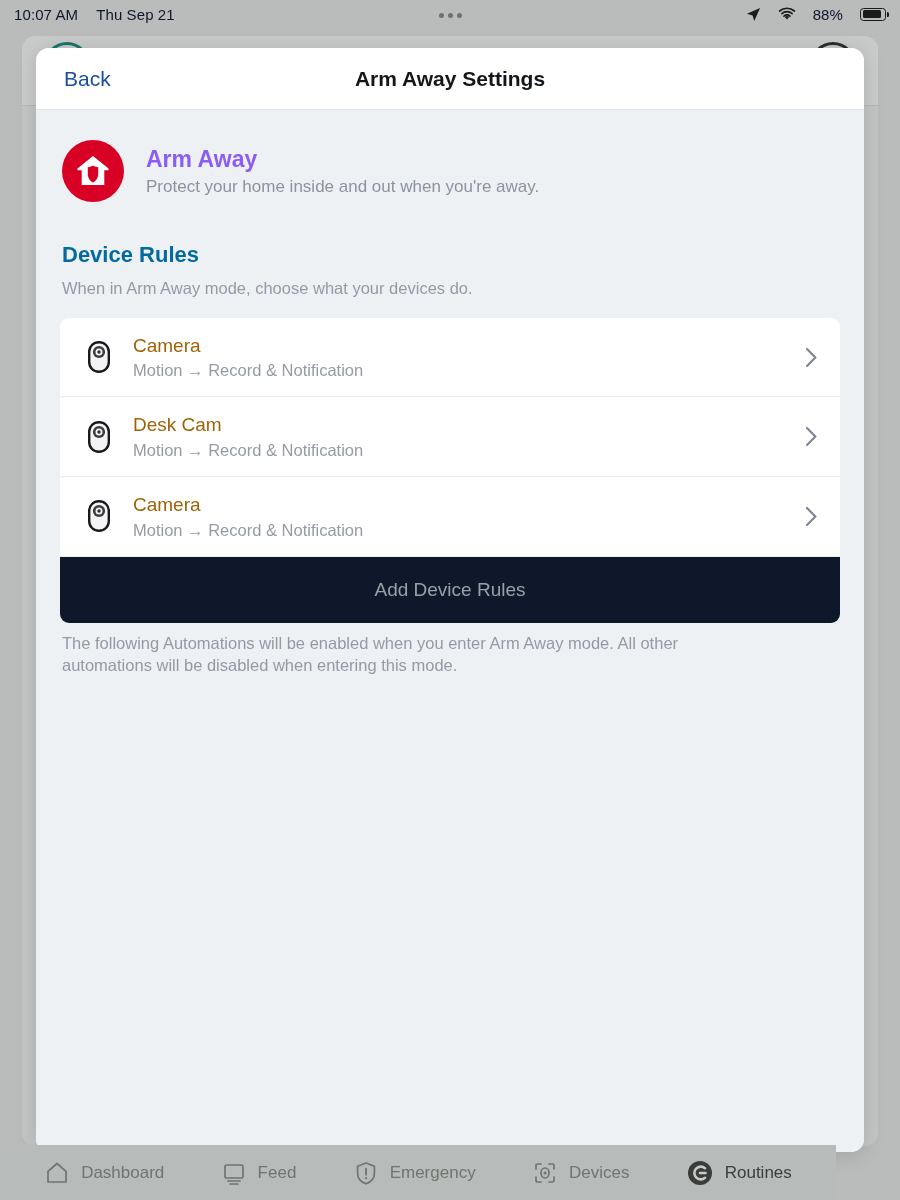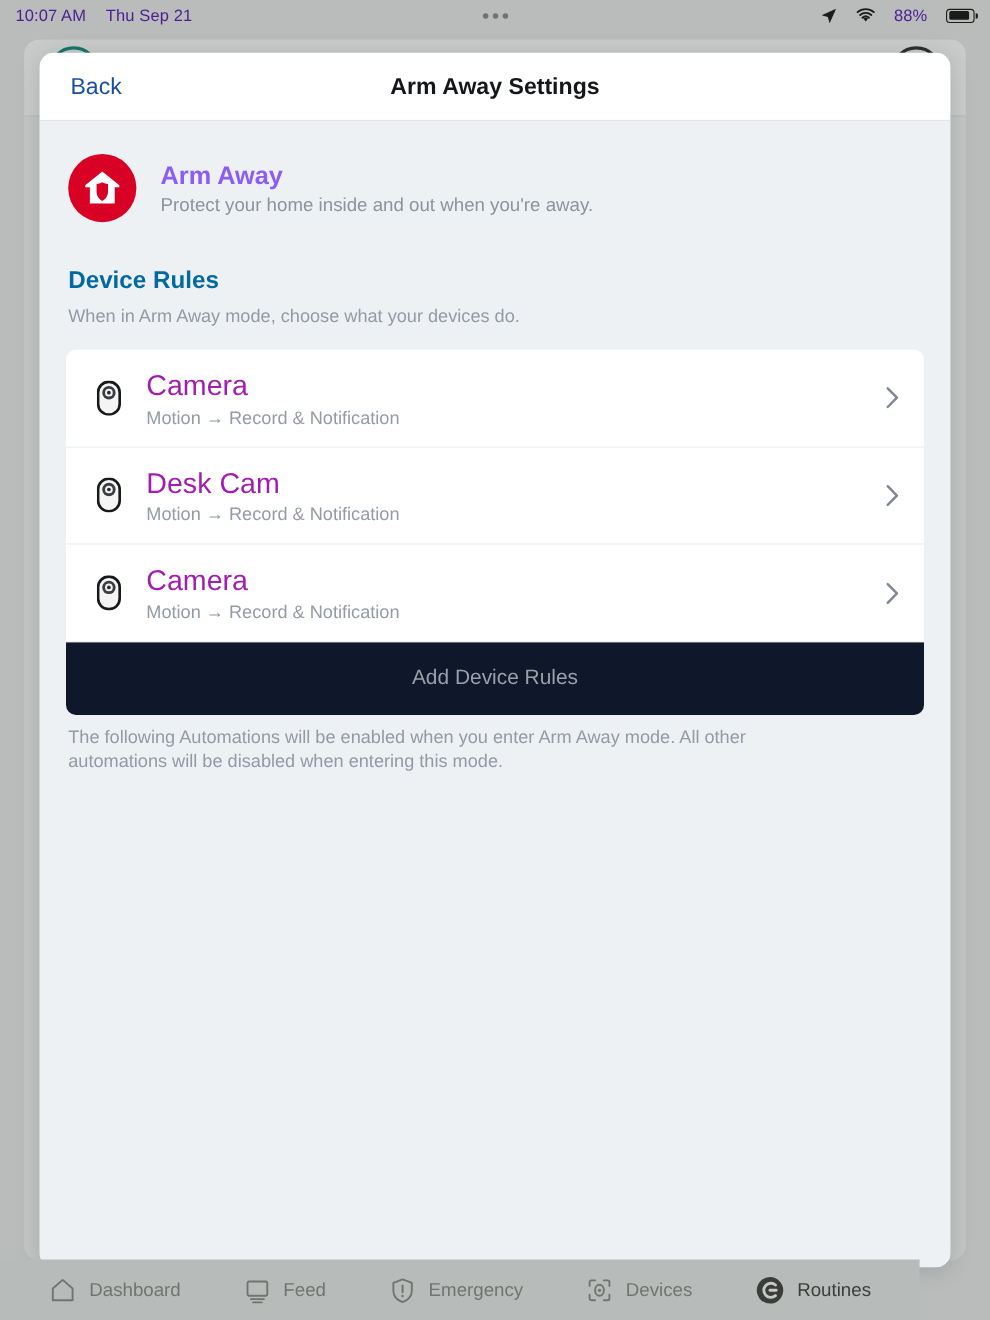--- a/index.html
+++ b/index.html
@@ -22,21 +22,21 @@
   
   .statusbar {
     position: absolute;
     top: 0; left: 0;
     width: 900px;
     height: 28px;
     display: flex;
     align-items: center;
     padding: 0 14px;
     font-size: 15px;
-    color: #4c1d95;
+    color: #0f172a;
     letter-spacing: .1px;
     z-index: 40;
   }
   .sb-left { display: flex; align-items: center; gap: 18px; }
   .sb-time { font-weight: 400; }
   .sb-date { font-weight: 400; }
   .sb-center {
     position: absolute;
     left: 0; right: 0;
     text-align: center;
@@ -234,22 +234,22 @@
   .rule-icon {
     width: 34px;
     flex: none;
     display: flex;
     justify-content: center;
     align-items: center;
     margin-right: 17px;
   }
   .rule-texts { flex: 1; min-width: 0; }
   .rule-name {
-    font-size: 26px;
-    color: #a21caf;
+    font-size: 19px;
+    color: #a16207;
     line-height: 1.3;
   }
   .rule-desc {
     font-size: 16.5px;
     color: #959ba4;
     margin-top: 3px;
   }
   .chev {
     flex: none;
     width: 18px;

